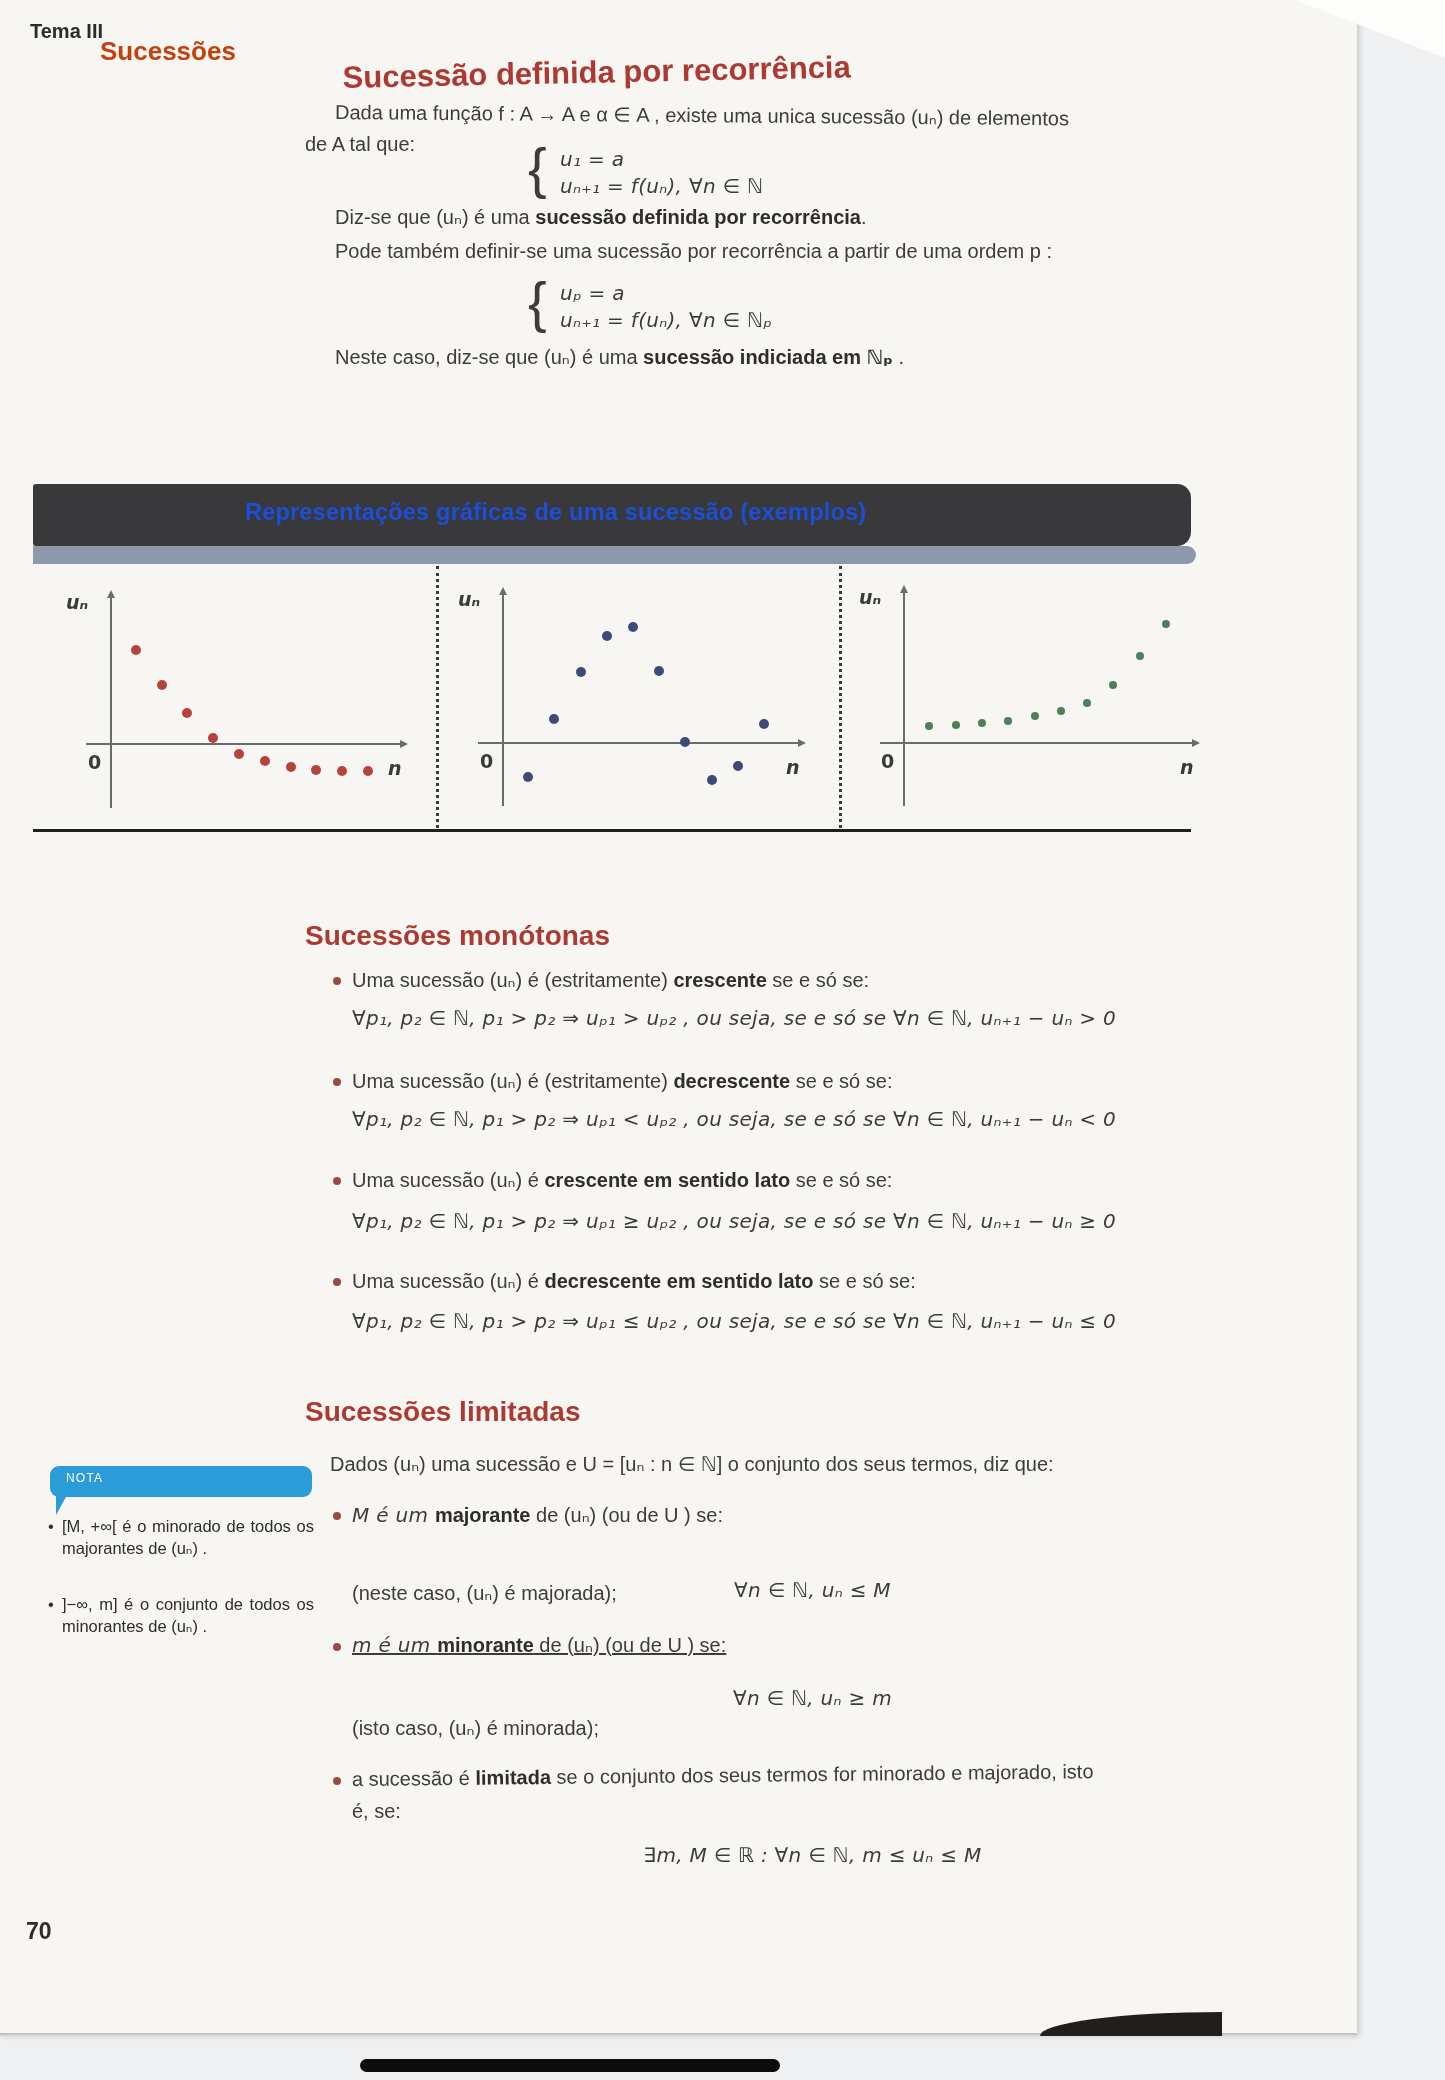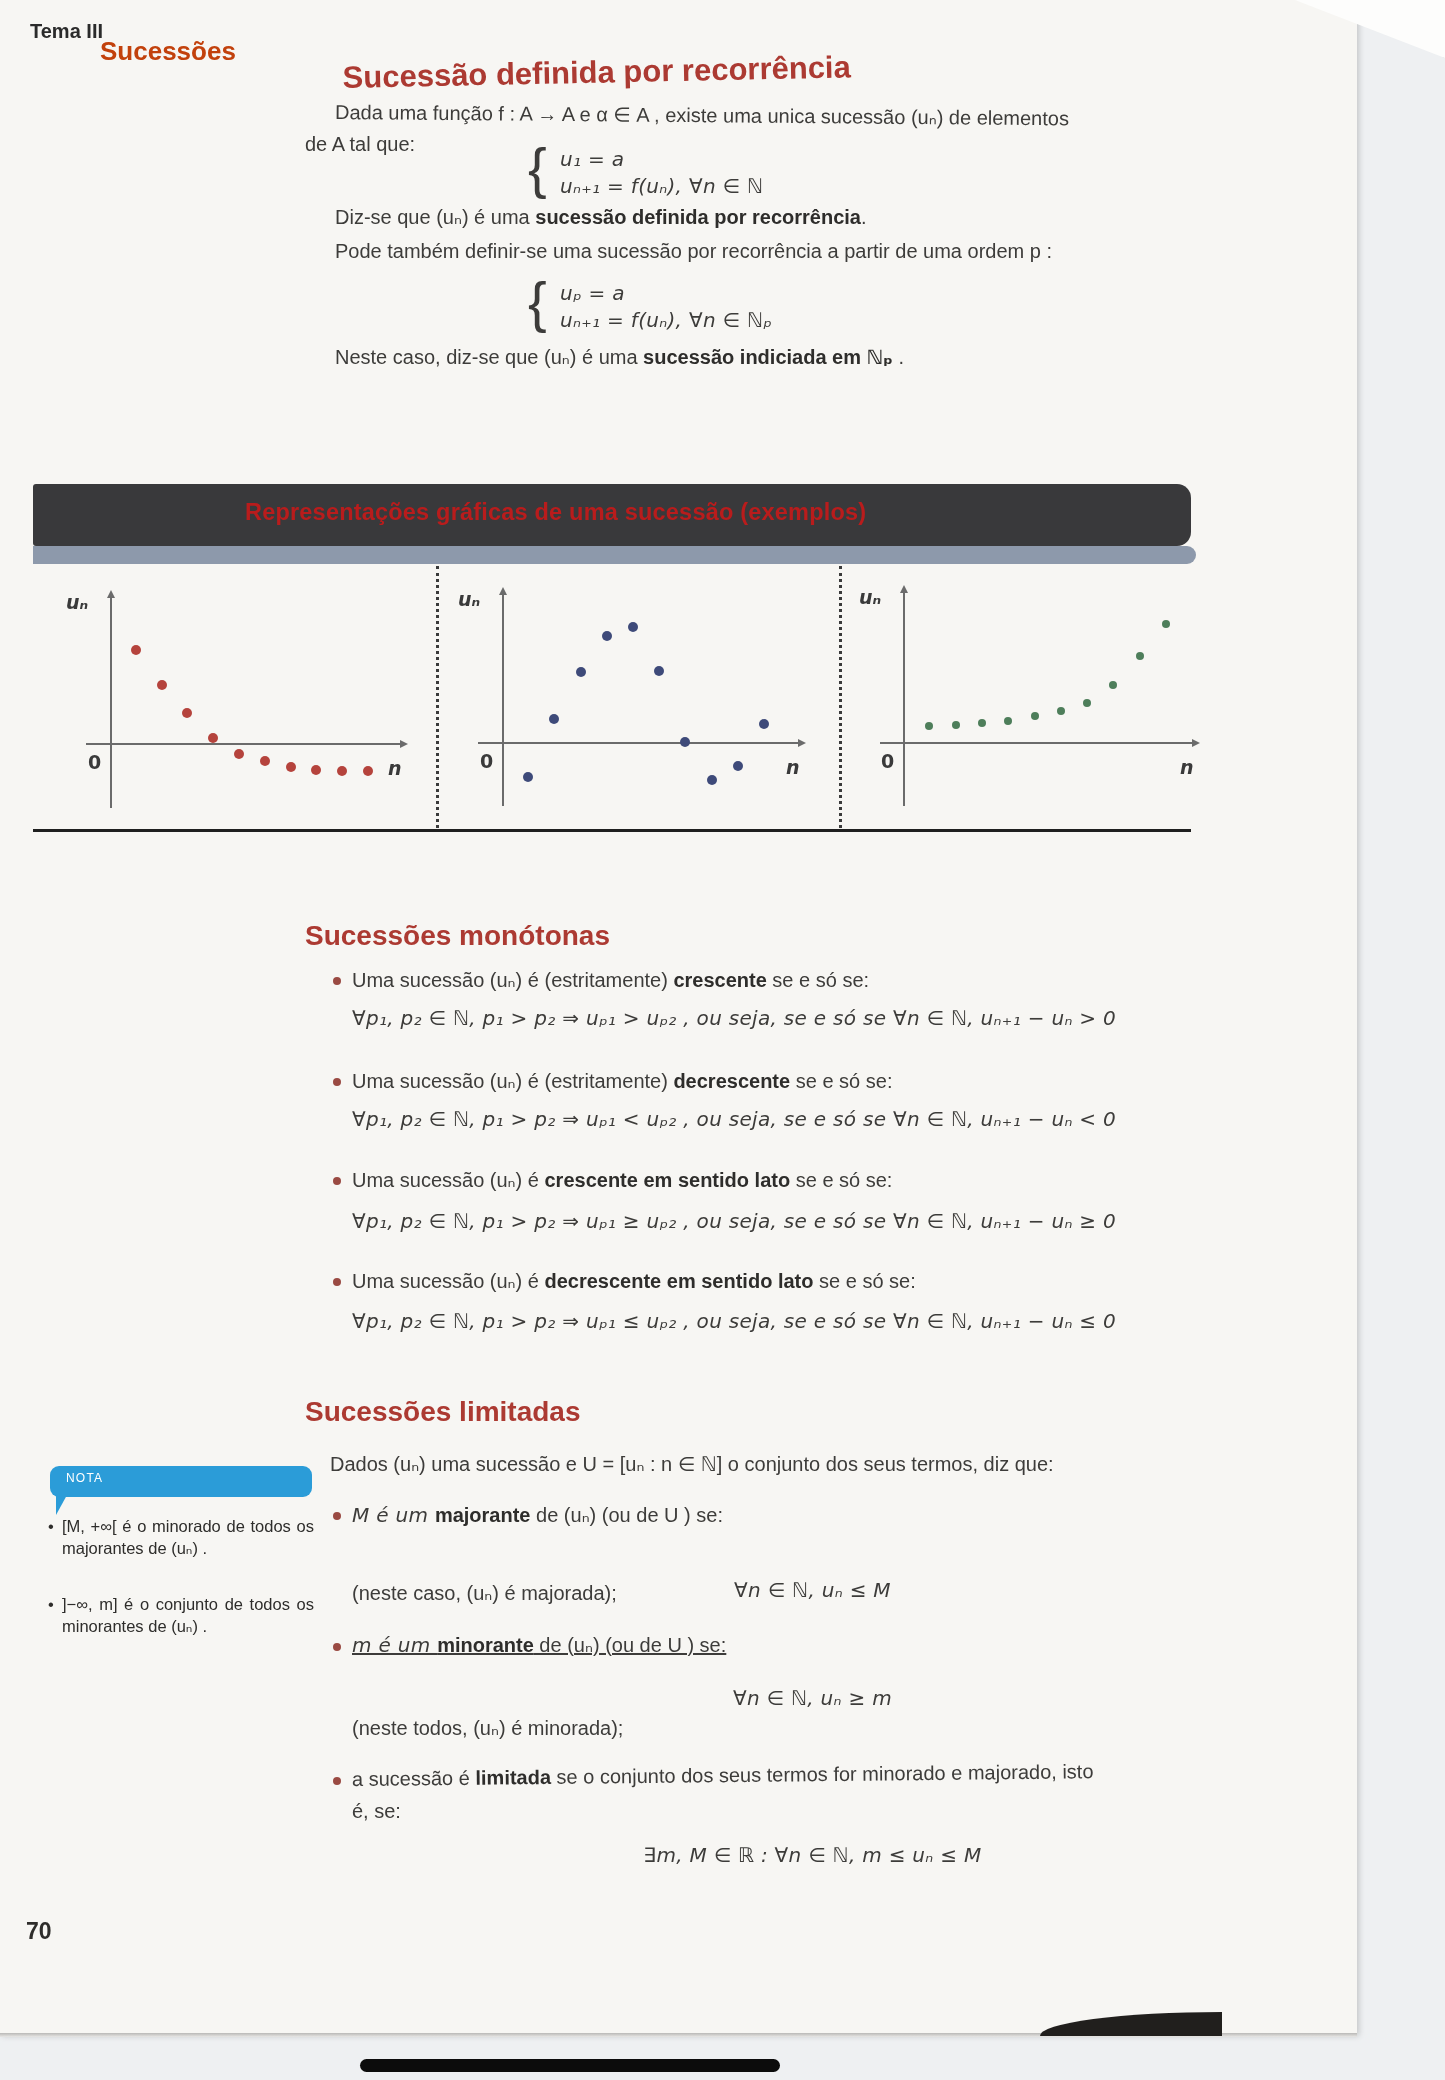--- a/index.html
+++ b/index.html
@@ -28,21 +28,21 @@
   .sysline{font-size:20px;}
   .banner-bar{
     position:absolute;left:33px;top:484px;width:1158px;height:62px;
     background:#39393b;border-radius:3px 14px 14px 3px;
   }
   .banner-strip{
     position:absolute;left:33px;top:546px;width:1163px;height:18px;
     background:#8d99ab;border-radius:0 10px 10px 0;
   }
   .banner-text{
-    position:absolute;left:245px;top:499px;color:#b91c1c;font-weight:bold;font-size:23.5px;letter-spacing:.2px;
+    position:absolute;left:245px;top:499px;color:#1d4ed8;font-weight:bold;font-size:23.5px;letter-spacing:.2px;
   }
   .graph-rule{position:absolute;left:33px;top:829px;width:1158px;height:3px;background:#1f1f1f;}
   .vsep{position:absolute;top:566px;height:262px;width:0;border-left:3px dotted #3a3a3a;}
   .axis{position:absolute;background:#6b6b6b;}
   .dot{position:absolute;border-radius:50%;}
   .axlabel{position:absolute;font-family:"DejaVu Sans",sans-serif;font-weight:bold;font-size:19px;color:#3a3a3a;}
   .it{font-style:italic;}
   .bullet-dot{position:absolute;width:8px;height:8px;border-radius:50%;background:#9a4a42;}
   .formula{font-size:20px;}
   .centered{left:330px;width:965px;text-align:center;white-space:nowrap;}
@@ -194,21 +194,21 @@
   <span class="math">M  é um </span><span class="bold">majorante</span><span> de  (uₙ)  (ou de  U ) se:</span>
 </div>
 <div class="t math formula centered" style="top:1546px;margin-top:32px;">∀n ∈ ℕ, uₙ ≤ M</div>
 <div class="t body-txt" style="left:352px;top:1581px;">(neste caso,  (uₙ)  é majorada);</div>
 
 <div class="bullet-dot" style="left:333px;top:1643px;"></div>
 <div class="t body-txt" style="left:352px;top:1633px;text-decoration:underline;">
   <span class="math">m  é um </span><span class="bold">minorante</span><span> de  (uₙ)  (ou de  U ) se:</span>
 </div>
 <div class="t math formula centered" style="top:1686px;">∀n ∈ ℕ, uₙ ≥ m</div>
-<div class="t body-txt" style="left:352px;top:1716px;">(neste todos,  (uₙ)  é minorada);</div>
+<div class="t body-txt" style="left:352px;top:1716px;">(isto caso,  (uₙ)  é minorada);</div>
 
 <div class="bullet-dot" style="left:333px;top:1777px;"></div>
 <div class="t body-txt" style="left:352px;top:1768px;transform:rotate(-.6deg);transform-origin:left center;">
   <span>a sucessão é </span><span class="bold">limitada</span><span> se o conjunto dos seus termos for minorado e majorado, isto</span>
 </div>
 <div class="t body-txt" style="left:352px;top:1800px;">é, se:</div>
 <div class="t math formula centered" style="top:1843px;">∃m, M ∈ ℝ : ∀n ∈ ℕ, m ≤ uₙ ≤ M</div>
 
 <div class="nota-bubble"></div>
 <div class="nota-tail"></div>

